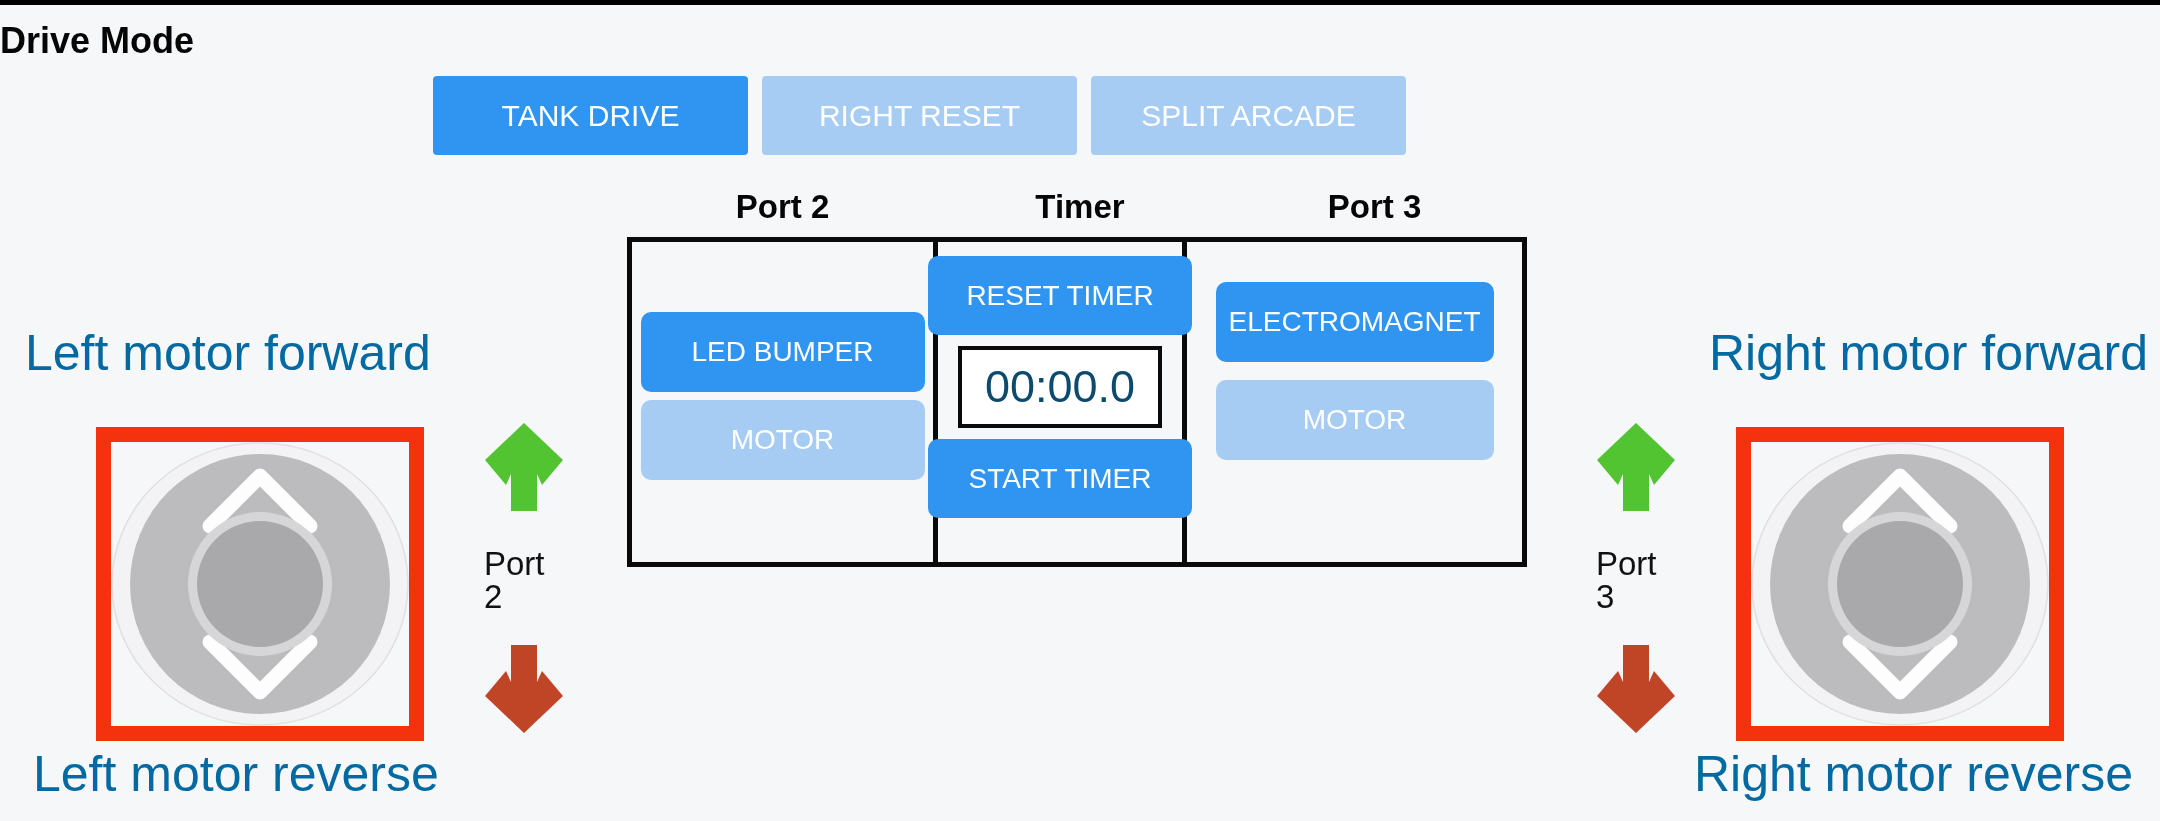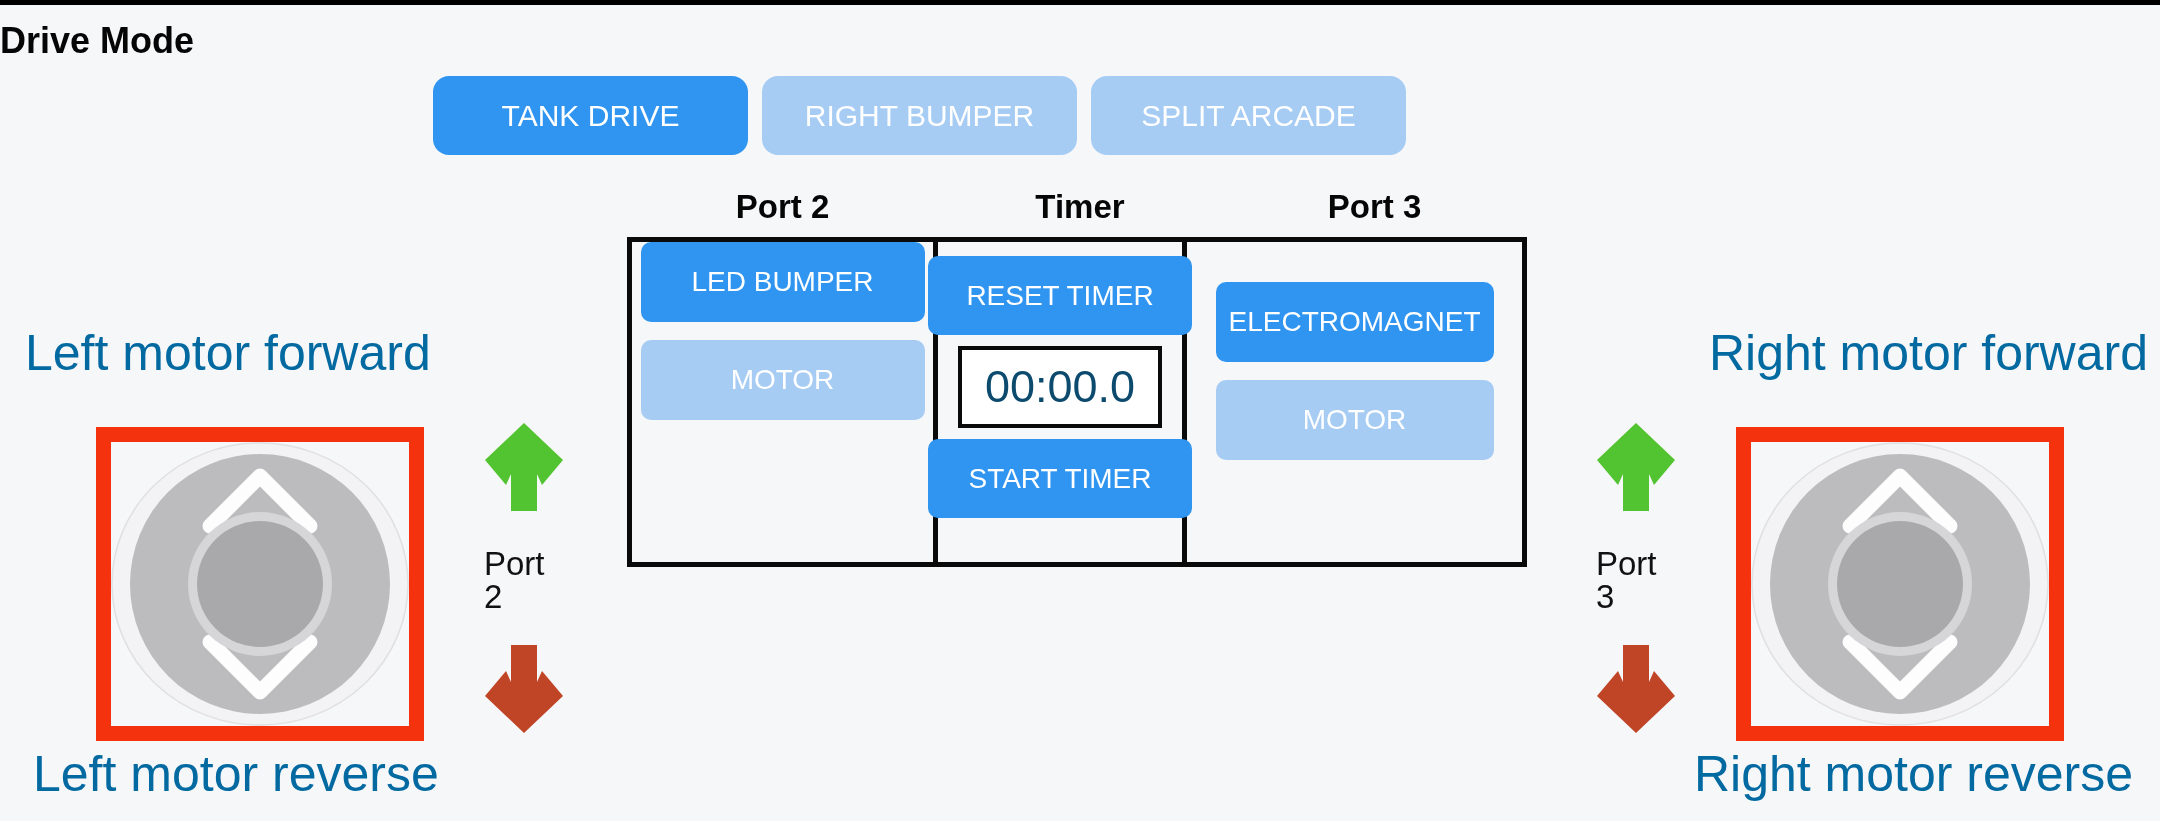--- a/index.html
+++ b/index.html
@@ -12,36 +12,36 @@
   }
   .topbar{position:absolute;left:0;top:0;width:2160px;height:5px;background:#000;}
   .drive-title{
     position:absolute;left:0;top:20px;width:2160px;
     text-align:left;font-size:36px;font-weight:700;color:#060606;margin:0;
   }
   .drive-row{
     position:absolute;left:433px;top:76px;display:flex;gap:14px;
   }
   .drv{
-    width:315px;height:79px;border:none;border-radius:16px;
+    width:315px;height:79px;border:none;border-radius:4px;
     background:#a6ccf4;color:#ffffff;font-size:30px;
     font-family:"Liberation Sans",sans-serif;cursor:pointer;
     display:flex;align-items:center;justify-content:center;
   }
   .drv.active{background:#3095f1;}
   .col-header{
     position:absolute;top:188px;font-size:33px;font-weight:700;color:#060606;
     text-align:center;
   }
   .panel{
     position:absolute;left:627px;top:237px;width:900px;height:330px;
     border:5px solid #0a0a0a;box-sizing:border-box;display:flex;
   }
   .pcol{display:flex;flex-direction:column;align-items:center;box-sizing:border-box;}
-  .pcol.c1{width:301px;gap:18px;}
+  .pcol.c1{width:301px;padding-top:70px;gap:8px;}
   .pcol.c2{width:254px;border-left:5px solid #0a0a0a;border-right:5px solid #0a0a0a;padding-top:14px;gap:11px;}
   .pcol.c3{flex:1;padding-top:40px;gap:18px;}
   .pbtn{
     border:none;border-radius:10px;color:#ffffff;font-size:28px;
     font-family:"Liberation Sans",sans-serif;cursor:pointer;
     display:flex;align-items:center;justify-content:center;
   }
   .pbtn.blue{background:#3095f1;}
   .pbtn.lightblue{background:#a6ccf4;}
   .pbtn.w1{width:284px;height:80px;}
@@ -70,21 +70,21 @@
 </style>
 </head>
 <body>
 
 <div class="topbar"></div>
 
 <h1 class="drive-title">Drive Mode</h1>
 
 <div class="drive-row">
   <button class="drv active">TANK DRIVE</button>
-  <button class="drv">RIGHT BUMPER</button>
+  <button class="drv">RIGHT RESET</button>
   <button class="drv">SPLIT ARCADE</button>
 </div>
 
 <div class="col-header" style="left:632px;width:301px;">Port 2</div>
 <div class="col-header" style="left:938px;width:284px;">Timer</div>
 <div class="col-header" style="left:1227px;width:295px;">Port 3</div>
 
 <div class="panel">
   <div class="pcol c1">
     <button class="pbtn blue w1">LED BUMPER</button>

